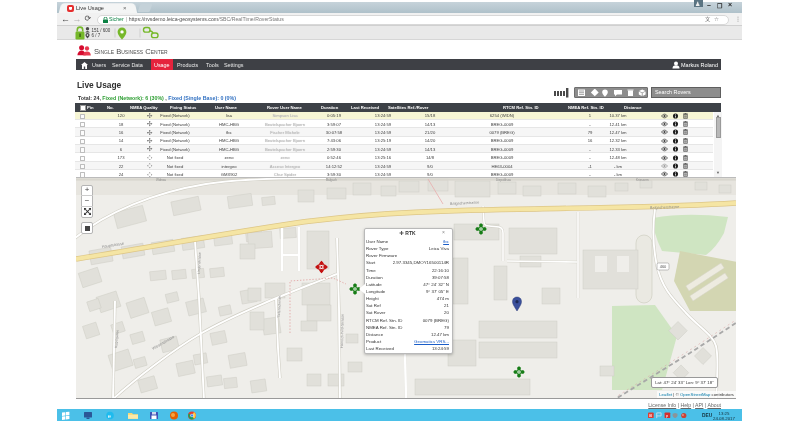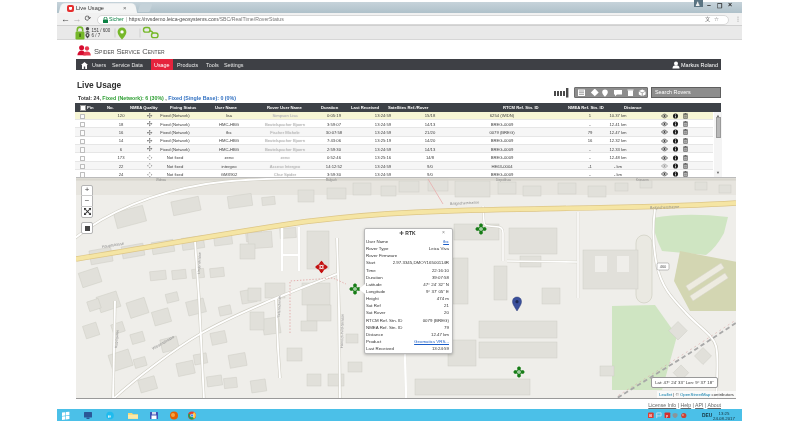--- a/index.html
+++ b/index.html
@@ -131,21 +131,21 @@
 </svg>
 
 <div class="abs" style="left:57px;top:40px;width:685px;height:369px;background:#fff;"></div>
 
 <svg class="abs" style="left:77px;top:44px;" width="15" height="14" viewBox="0 0 18 16">
   <circle cx="5.5" cy="4" r="3" fill="#d50c2f"></circle>
   <path d="M0.5,13 a5,5.5 0 0 1 10,0 z" fill="#d50c2f"></path>
   <circle cx="12" cy="5" r="2.6" fill="#e8384f"></circle>
   <path d="M7.5,13.5 a4.5,5 0 0 1 9,0 z" fill="#e8384f"></path>
 </svg>
-<div class="abs" style="left:94px;top:47px;font-size:7.6px;color:#4e4e4e;font-variant:small-caps;letter-spacing:0px;">Spider Service Center</div>
+<div class="abs" style="left:94px;top:47px;font-size:7.6px;color:#4e4e4e;font-variant:small-caps;letter-spacing:0px;">Single Business Center</div>
 
 <div class="abs" style="left:76px;top:59px;width:645px;height:11px;background:#3e4045;"></div>
 <svg class="abs" style="left:81px;top:61.5px;" width="7" height="7" viewBox="0 0 7 7">
     <path d="M3.5,0 L7,3 H6 V7 H4.2 V4.5 H2.8 V7 H1 V3 H0 Z" fill="#fff"></path>
   </svg>
 <div class="abs" style="left:92px;top:61.5px;font-size:5.4px;color:#e8e8e8;">Users</div>
 <div class="abs" style="left:112px;top:61.5px;font-size:5.4px;color:#e8e8e8;">Service Data</div>
 <div class="abs" style="left:151px;top:59px;width:22px;height:11px;background:#e5233d;"></div>
 <div class="abs" style="left:154px;top:61.5px;font-size:5.4px;color:#fff;">Usage</div>
 <div class="abs" style="left:177px;top:61.5px;font-size:5.4px;color:#e8e8e8;">Products</div>

